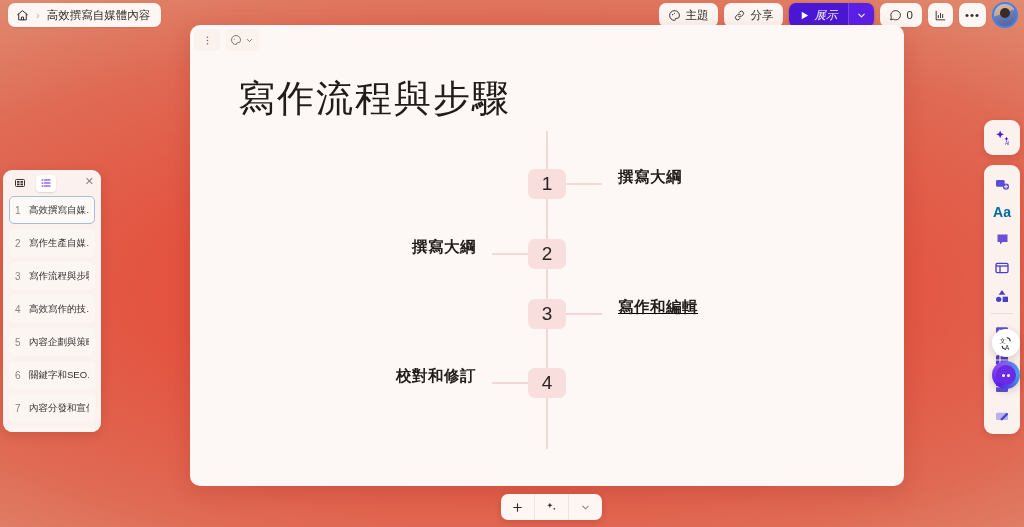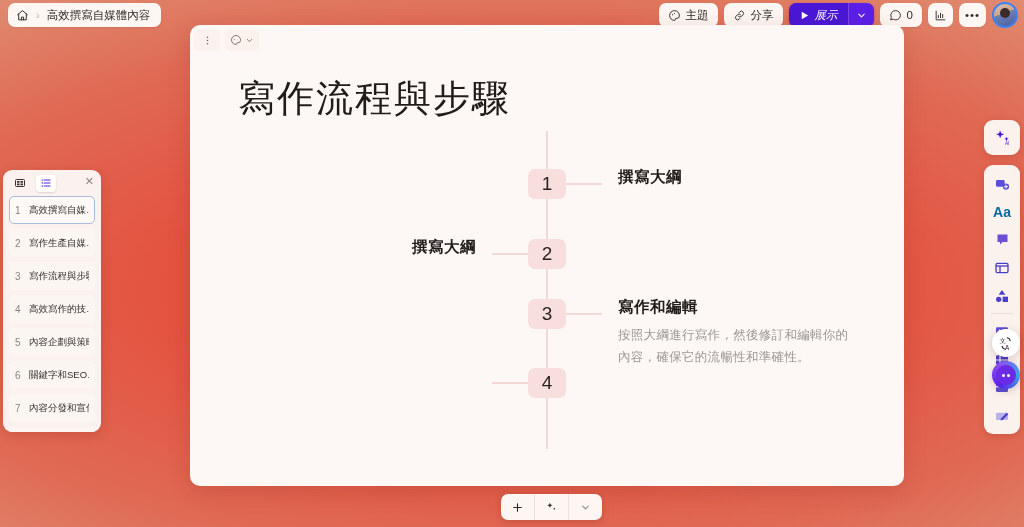--- a/index.html
+++ b/index.html
@@ -221,30 +221,30 @@
       <div class="badge" style="top:110px;">2</div>
       <div class="connector" style="left:302px;top:124px;width:36px;"></div>
       <div class="tl-text left" style="top:108px;">
         <div class="tl-h">撰寫大綱</div>
       </div>
     </div>
 
     <div class="tl-row" style="top:0;">
       <div class="badge" style="top:170px;">3</div>
       <div class="connector" style="left:376px;top:184px;width:36px;"></div>
-      <div class="tl-text right" style="top:168px;">
+      <div class="tl-text right" style="top:168px;text-decoration:underline;">
         <div class="tl-h">寫作和編輯</div>
-        <div class="tl-b">按照大綱進行寫作，然後修訂和編輯你的內容，確保它的流暢性和準確性。</div>
       </div>
     </div>
 
     <div class="tl-row" style="top:0;">
       <div class="badge" style="top:239px;">4</div>
       <div class="connector" style="left:302px;top:253px;width:36px;"></div>
       <div class="tl-text left" style="top:237px;">
+        <div class="tl-h">校對和修訂</div>
       </div>
     </div>
   </div>
 </div>
 
 <div class="panel">
   <div class="panel-head">
     <div class="pseg">
       <span class="icon">
         <svg width="12" height="12" viewBox="0 0 24 24" fill="#3a3330">

